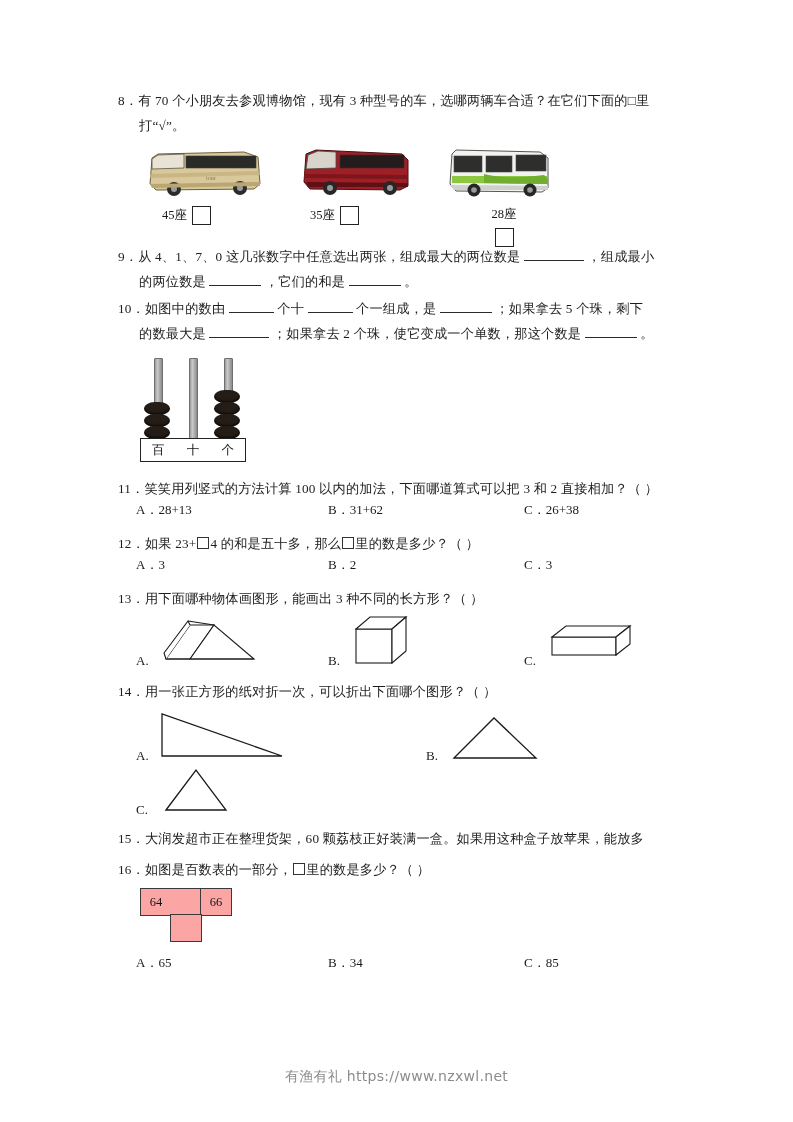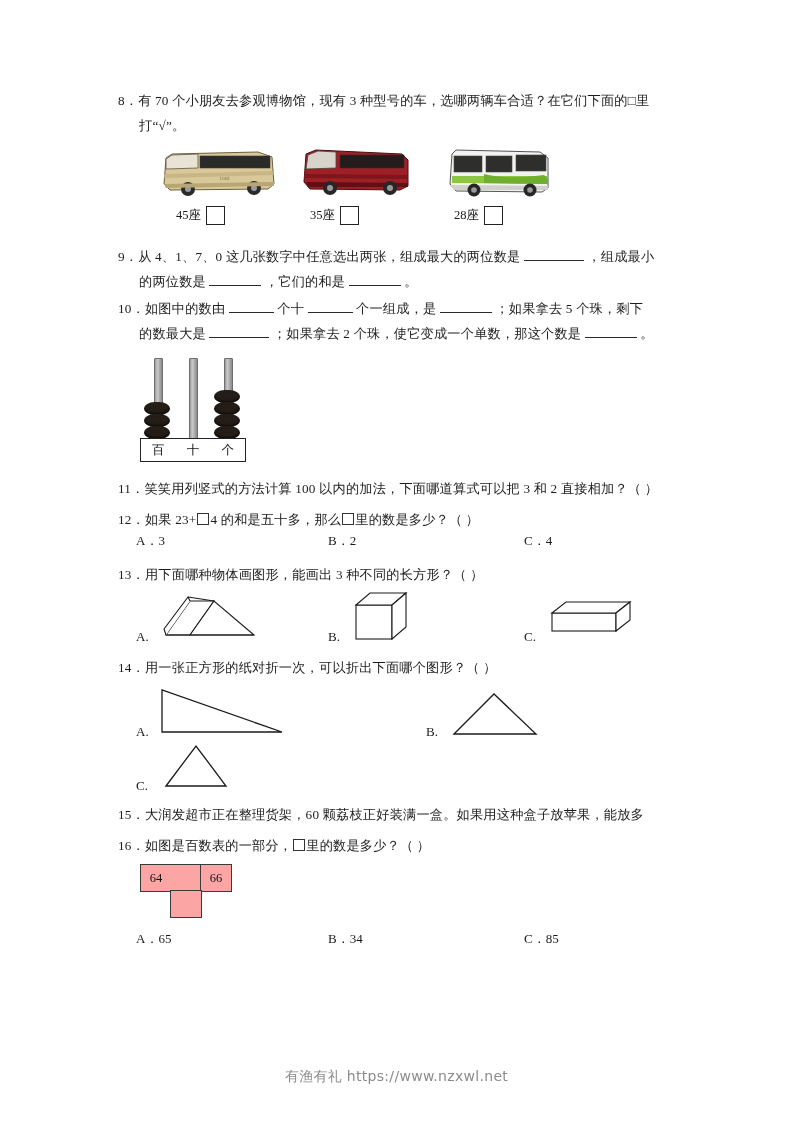--- a/index.html
+++ b/index.html
@@ -190,21 +190,21 @@
 
 <div class="page">
   <div class="content">
 
     <div class="qblock">
       <div class="qline">8．有 70 个小朋友去参观博物馆，现有 3 种型号的车，选哪两辆车合适？在它们下面的□里</div>
       <div class="qline indent">打“√”。</div>
 
       <div class="bus-row">
 
-        <div class="bus-item" style="left:32px; top:0;">
+        <div class="bus-item" style="left:18px; top:0;">
           <svg width="120" height="58" viewBox="0 0 120 58">
             <path d="M8 14 L14 10 L100 8 L114 13 L116 40 L110 45 L12 46 L6 40 Z" fill="#d9c89a" stroke="#6b5f3c" stroke-width="1"></path>
             <path d="M8 15 L14 11 L40 10 L40 24 L8 25 Z" fill="#e8e3d4" stroke="#5a5448" stroke-width="0.8"></path>
             <rect x="42" y="12" width="70" height="12" fill="#2a2a28" stroke="#3a3a38" stroke-width="0.6"></rect>
             <path d="M6 30 L116 27 L116 31 L6 34 Z" fill="#c3b182" opacity="0.8"></path>
             <text x="62" y="36" font-size="6" fill="#8a7a4e" font-family="serif">tour</text>
             <circle cx="30" cy="45" r="7" fill="#2b2b2b"></circle>
             <circle cx="30" cy="45" r="3" fill="#9a9a9a"></circle>
             <circle cx="96" cy="44" r="7" fill="#2b2b2b"></circle>
             <circle cx="96" cy="44" r="3" fill="#9a9a9a"></circle>
@@ -241,21 +241,21 @@
             <rect x="42" y="10" width="26" height="16" fill="#2e2e2c" stroke="#444" stroke-width="0.6"></rect>
             <rect x="72" y="9" width="30" height="16" fill="#2e2e2c" stroke="#444" stroke-width="0.6"></rect>
             <path d="M8 30 L104 30 L104 38 L8 37 Z" fill="#8dc63f"></path>
             <path d="M40 28 Q60 34 100 29 L104 33 L104 38 L40 37 Z" fill="#6fae2e"></path>
             <path d="M6 39 L104 40 L104 44 L10 44 Z" fill="#cfcfcc"></path>
             <circle cx="30" cy="44" r="6.5" fill="#262626"></circle>
             <circle cx="30" cy="44" r="2.8" fill="#9a9a9a"></circle>
             <circle cx="86" cy="44" r="6.5" fill="#262626"></circle>
             <circle cx="86" cy="44" r="2.8" fill="#9a9a9a"></circle>
           </svg>
-          <div class="bus-caption" style="margin-left:10px;">
+          <div class="bus-caption" style="margin-left:10px;flex-direction:column;">
             <span>28座</span>
             <span class="tickbox"></span>
           </div>
         </div>
 
       </div>
     </div>
 
     <div class="qblock" style="margin-top:22px;">
       <div class="qline">
@@ -309,30 +309,35 @@
           <span>十</span>
           <span>个</span>
         </div>
       </div>
     </div>
 
     <div class="section-head"></div>
 
     <div class="qblock">
       <div class="qline">11．笑笑用列竖式的方法计算 100 以内的加法，下面哪道算式可以把 3 和 2 直接相加？（      ）</div>
+      <div class="choices">
+        <span class="choice c-a">A．28+13</span>
+        <span class="choice c-b">B．31+62</span>
+        <span class="choice c-c">C．26+38</span>
+      </div>
     </div>
 
     <div class="qblock" style="margin-top:6px;">
       <div class="qline">
         <span>12．如果 23+</span><span class="sq-box"></span><span>4 的和是五十多，那么</span><span class="sq-box"></span><span>里的数是多少？（      ）</span>
       </div>
       <div class="choices">
         <span class="choice c-a">A．3</span>
         <span class="choice c-b">B．2</span>
-        <span class="choice c-c">C．4</span>
+        <span class="choice c-c">C．3</span>
       </div>
     </div>
 
     <div class="qblock" style="margin-top:6px;">
       <div class="qline">13．用下面哪种物体画图形，能画出 3 种不同的长方形？（      ）</div>
       <div class="shape-row" style="height:56px;">
 
         <span class="shape-label" style="left:0px;">A.</span>
         <span class="shape-art" style="left:22px; bottom:0;">
           <svg width="106" height="52" viewBox="0 0 106 52">

